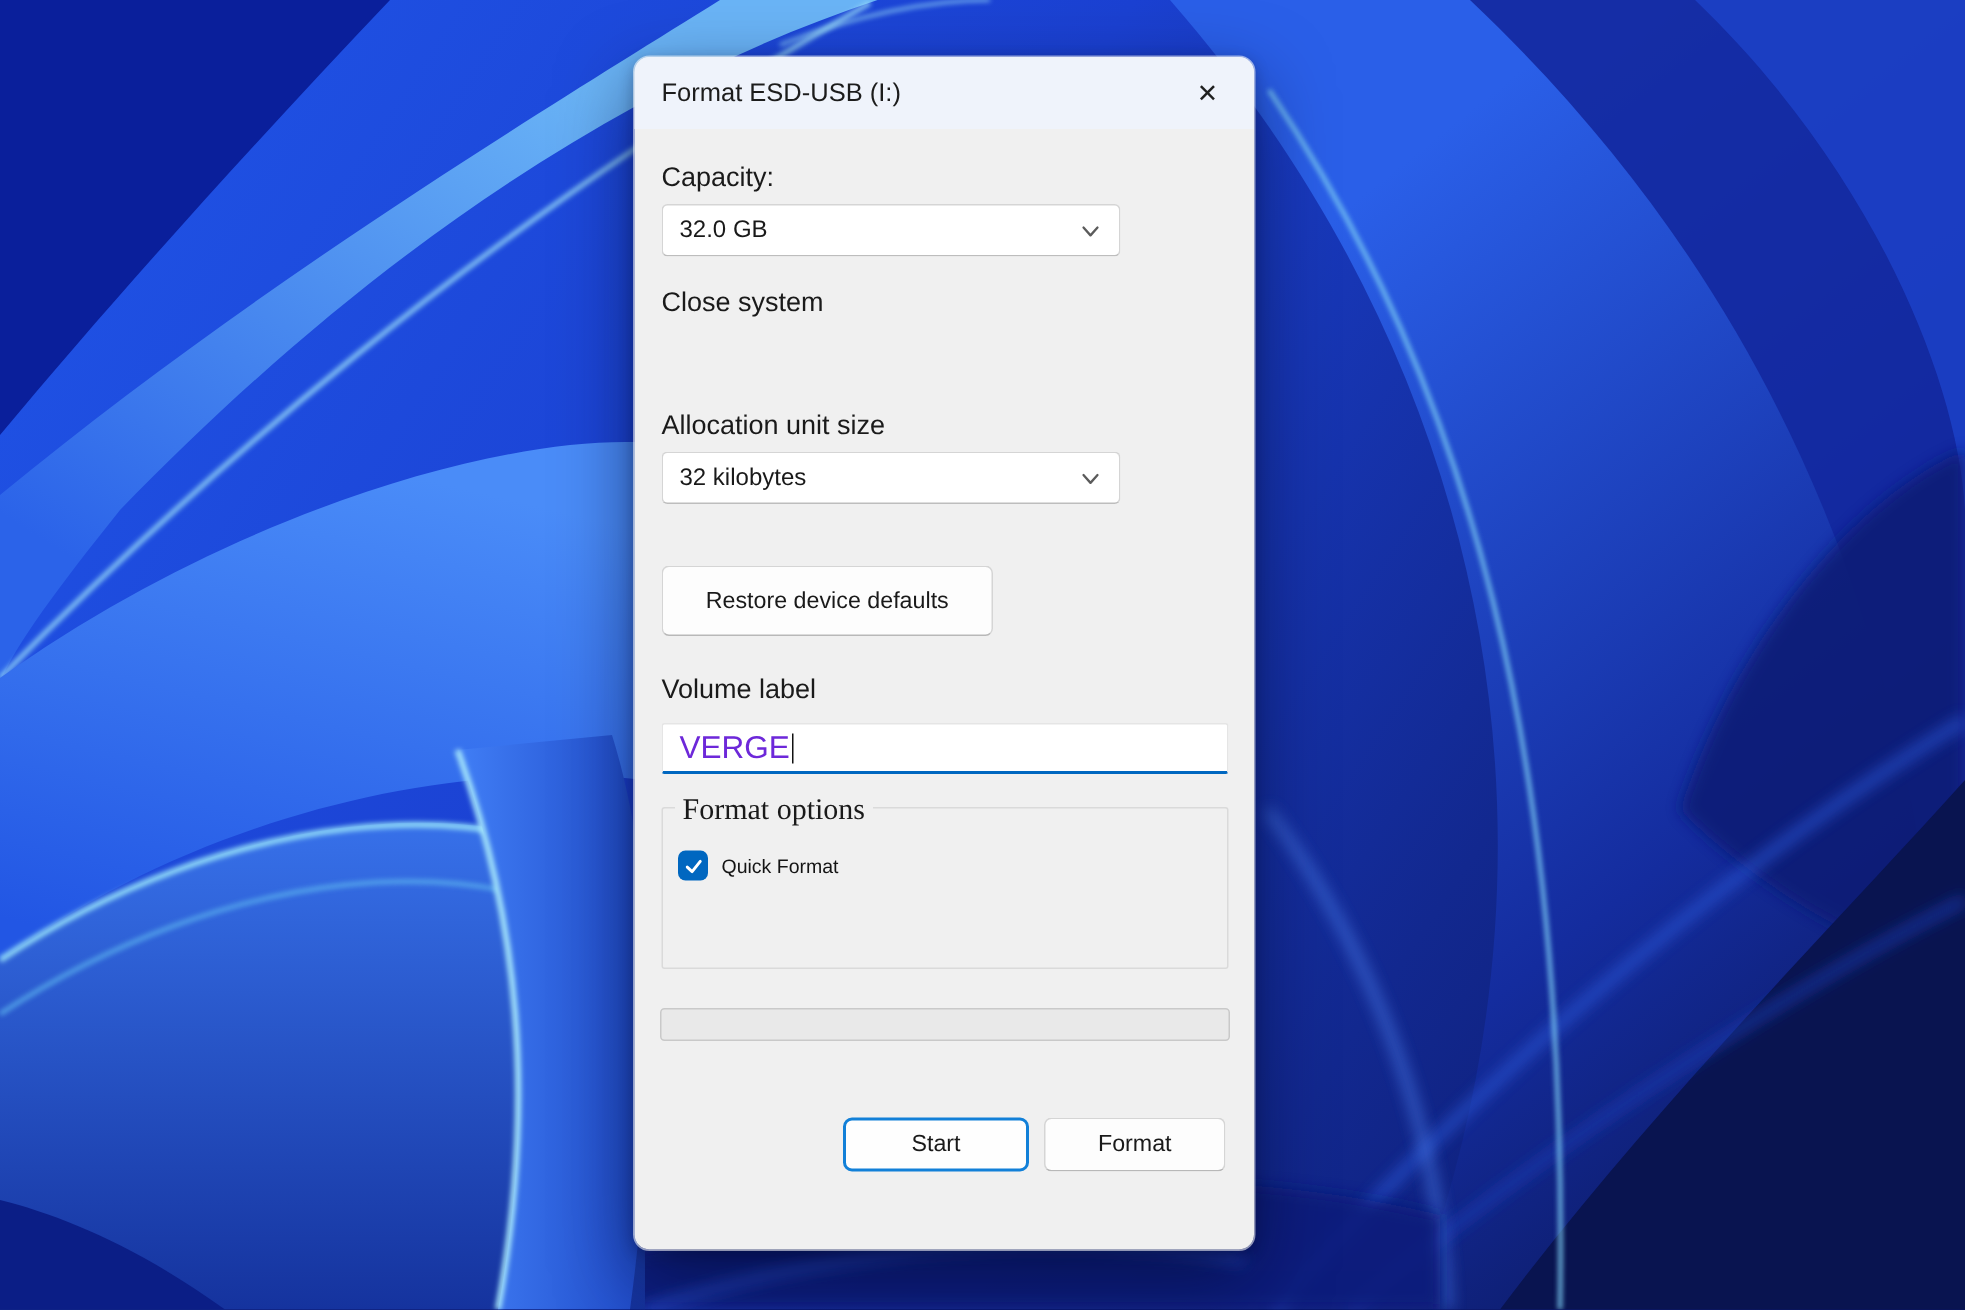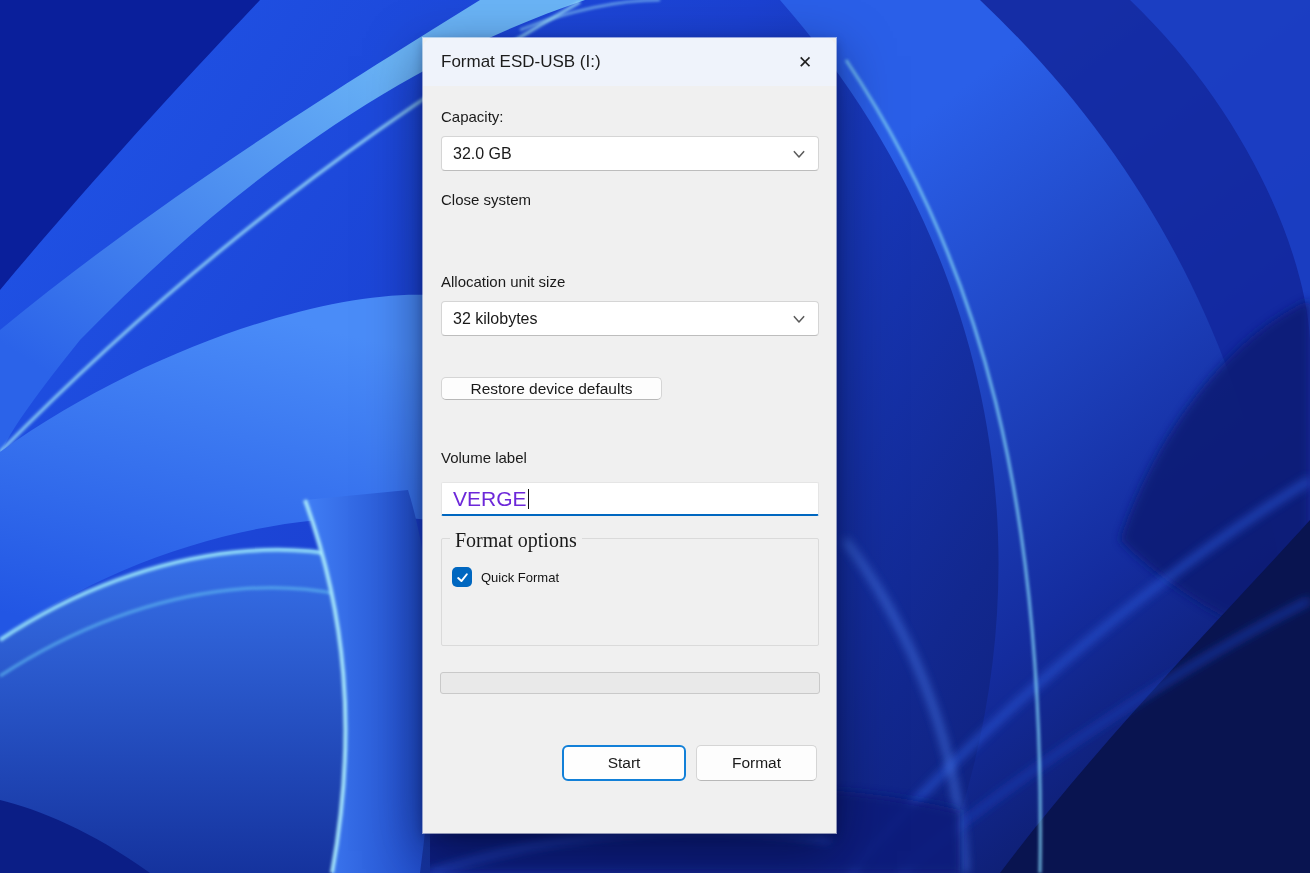--- a/index.html
+++ b/index.html
@@ -2,33 +2,33 @@
 <html><head>
 <meta charset="utf-8">
 <style>
   html,body{margin:0;padding:0;background:#0a1560;}
   .stage{position:relative;width:1310px;height:873px;overflow:hidden;
          font-family:"Liberation Sans","DejaVu Sans",sans-serif;}
   .wallpaper{position:absolute;inset:0;width:1310px;height:873px;display:block;}
 
   
   .dialog{position:absolute;left:423px;top:38px;width:413px;height:795px;
-          background:#f0f0f0;border-radius:0;
+          background:#f0f0f0;border-radius:10px;
           box-shadow:0 18px 50px rgba(2,8,40,.55),0 3px 10px rgba(2,8,40,.3);
           outline:1px solid rgba(255,255,255,.55);}
   .titlebar{position:absolute;left:0;top:0;right:0;height:48px;background:#eff3fb;
             border-radius:10px 10px 0 0;display:flex;align-items:center;}
   .title{margin-left:18px;font-size:17px;color:#1c1c1c;}
   .close-btn{margin-left:auto;margin-right:14px;width:34px;height:34px;display:flex;
              align-items:center;justify-content:center;border-radius:6px;cursor:default;}
   .close-btn span{font-size:17px;color:#1f1f1f;line-height:1;}
 
-  .lbl{position:absolute;left:18px;font-size:15px;color:#1a1a1a;}
+  .lbl{position:absolute;left:18px;font-size:18px;color:#1a1a1a;}
 
-  .dd{position:absolute;left:18px;width:378px;height:35px;background:#fff;
+  .dd{position:absolute;left:18px;width:306px;height:35px;background:#fff;
       border:1px solid #d5d5d5;border-bottom-color:#bdbdbd;border-radius:4px;
       box-sizing:border-box;display:flex;align-items:center;justify-content:space-between;}
   .dd .val{margin-left:11px;font-size:16px;color:#191919;}
   .dd .chev{margin-left:auto;margin-right:12px;display:flex;}
 
   .btn{position:absolute;background:#fdfdfd;border:1px solid #d5d5d5;border-bottom-color:#b8b8b8;
        border-radius:5px;font-size:15.5px;color:#1a1a1a;display:flex;align-items:center;
        justify-content:center;box-sizing:border-box;font-family:inherit;}
 
   .input{position:absolute;left:18px;width:378px;height:34px;background:#fff;
@@ -150,21 +150,21 @@
     <div class="lbl" style="top:235px">Allocation unit size</div>
     <div class="dd" style="top:263px">
       <span class="val">32 kilobytes</span>
       <span class="chev">
         <svg width="14" height="14" viewBox="0 0 12 12">
             <polyline points="2,4 6,8.5 10,4" fill="none" stroke="#5b5b5b" stroke-width="1.3" stroke-linecap="round" stroke-linejoin="round"></polyline>
           </svg>
       </span>
     </div>
 
-    <div class="btn" style="left:18px;top:339px;width:221px;height:23px">Restore device defaults</div>
+    <div class="btn" style="left:18px;top:339px;width:221px;height:47px">Restore device defaults</div>
 
     <div class="lbl" style="top:411px">Volume label</div>
     <div class="input" style="top:444px">
       <span class="val">VERGE</span>
       <span class="caret"></span>
     </div>
 
     <div class="group" style="top:500px">
       <span class="legend">Format options</span>
       <div class="chk-row">

